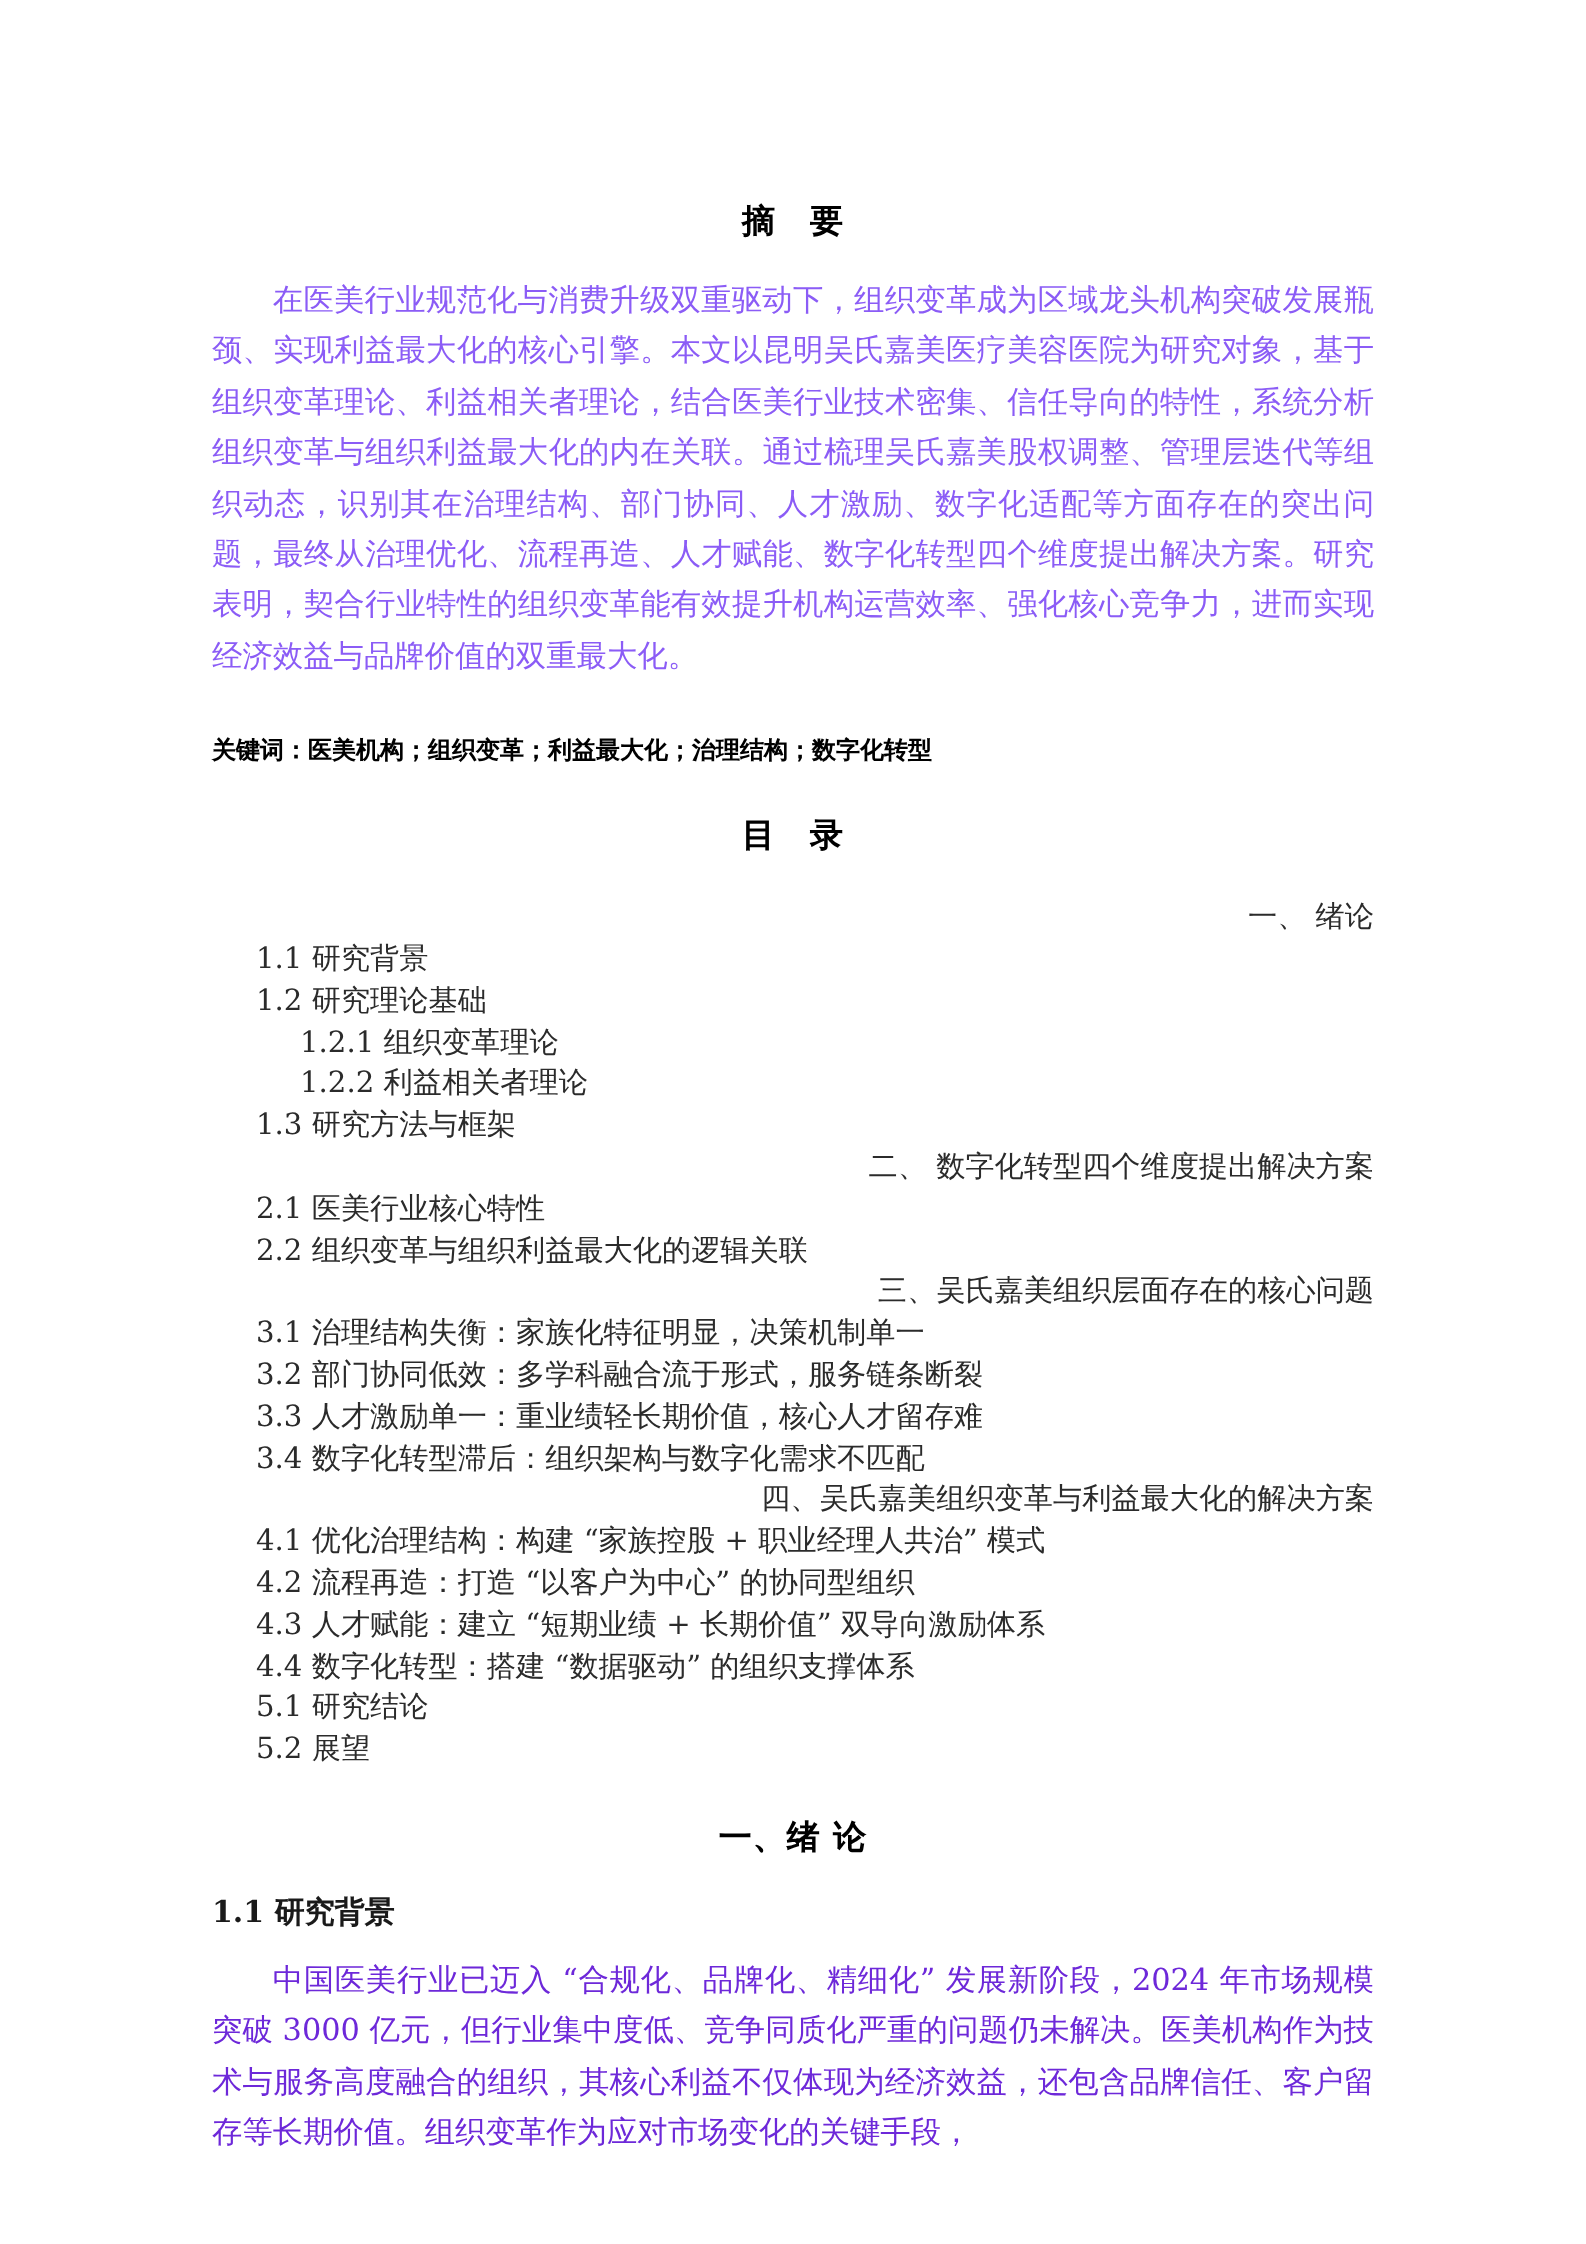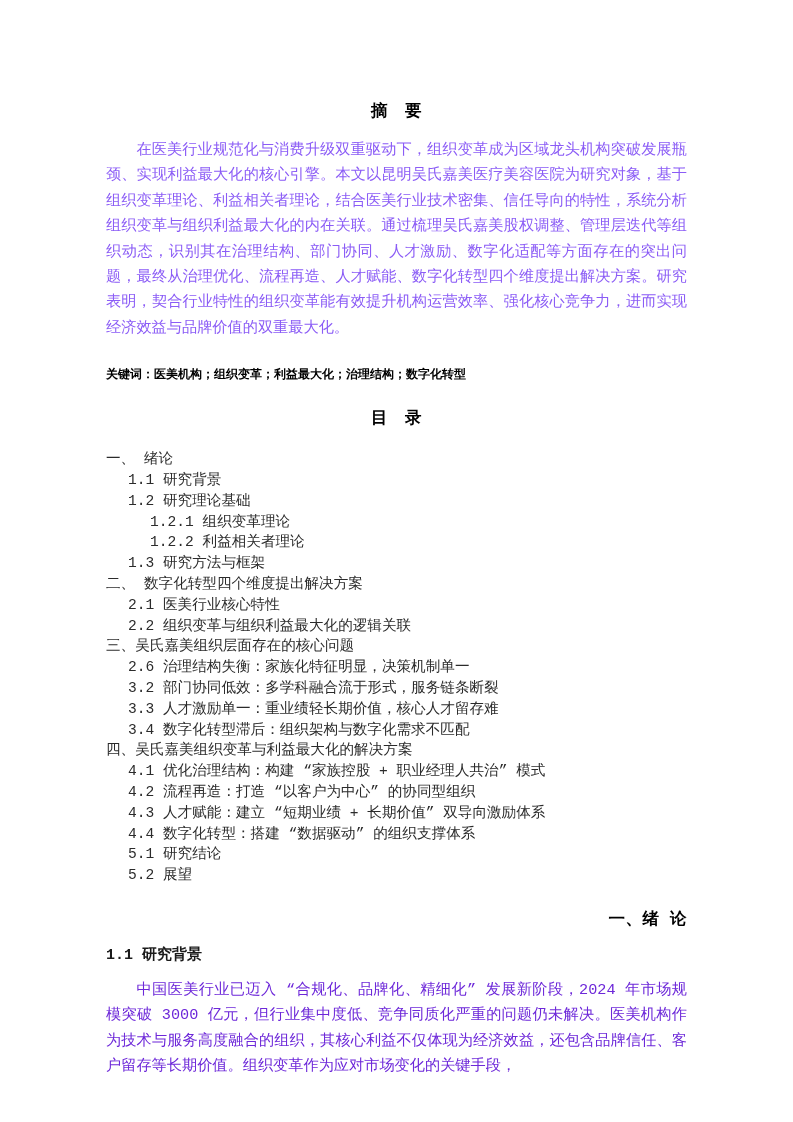--- a/index.html
+++ b/index.html
@@ -12,21 +12,20 @@
     font-family: "DejaVu Serif", "Liberation Serif", serif;
     color: #1a1a1a;
   }
   .page {
     position: relative;
     width: 713px;
     height: 1122px;
     background: #ffffff;
     overflow: hidden;
     box-sizing: border-box;
-    font-family: Liberation Mono, monospace;
   }
   .content {
     position: absolute;
     left: 106px;
     top: 0;
     width: 581px;
   }
 
   
   .center-title {
@@ -40,21 +39,20 @@
     margin-top: 100px;
     margin-bottom: 0;
   }
   .title-toc {
     margin-top: 0;
     margin-bottom: 0;
   }
   .title-chapter {
     margin-top: 0;
     margin-bottom: 0;
-    text-align: right;
   }
 
   
   .abs-para {
     margin: 0;
     font-size: 15.2px;
     line-height: 25.4px;
     text-align: justify;
     text-justify: inter-ideograph;
     text-indent: 2em;
@@ -75,21 +73,21 @@
     margin: 0;
     padding: 0;
     list-style: none;
   }
   .toc li {
     font-size: 14.6px;
     line-height: 20.8px;
     color: #2b2b2b;
     white-space: nowrap;
   }
-  .toc li.lvl1 { padding-left: 0px; }
+  .toc li.lvl1 { padding-left: 0px; text-align: right; }
   .toc li.lvl2 { padding-left: 22px; }
   .toc li.lvl3 { padding-left: 44px; }
 
   
   .sec-heading {
     margin: 0;
     font-size: 15px;
     font-weight: bold;
     line-height: 24px;
     color: #1a1a1a;
@@ -141,21 +139,21 @@
         <li class="lvl1">一、 绪论</li>
         <li class="lvl2">1.1 研究背景</li>
         <li class="lvl2">1.2 研究理论基础</li>
         <li class="lvl3">1.2.1 组织变革理论</li>
         <li class="lvl3">1.2.2 利益相关者理论</li>
         <li class="lvl2">1.3 研究方法与框架</li>
         <li class="lvl1">二、 数字化转型四个维度提出解决方案</li>
         <li class="lvl2">2.1 医美行业核心特性</li>
         <li class="lvl2">2.2 组织变革与组织利益最大化的逻辑关联</li>
         <li class="lvl1">三、吴氏嘉美组织层面存在的核心问题</li>
-        <li class="lvl2">2.6 治理结构失衡：家族化特征明显，决策机制单一</li>
+        <li class="lvl2">3.1 治理结构失衡：家族化特征明显，决策机制单一</li>
         <li class="lvl2">3.2 部门协同低效：多学科融合流于形式，服务链条断裂</li>
         <li class="lvl2">3.3 人才激励单一：重业绩轻长期价值，核心人才留存难</li>
         <li class="lvl2">3.4 数字化转型滞后：组织架构与数字化需求不匹配</li>
         <li class="lvl1">四、吴氏嘉美组织变革与利益最大化的解决方案</li>
         <li class="lvl2">4.1 优化治理结构：构建 “家族控股 + 职业经理人共治” 模式</li>
         <li class="lvl2">4.2 流程再造：打造 “以客户为中心” 的协同型组织</li>
         <li class="lvl2">4.3 人才赋能：建立 “短期业绩 + 长期价值” 双导向激励体系</li>
         <li class="lvl2">4.4 数字化转型：搭建 “数据驱动” 的组织支撑体系</li>
         <li class="lvl2">5.1 研究结论</li>
         <li class="lvl2">5.2 展望</li>

